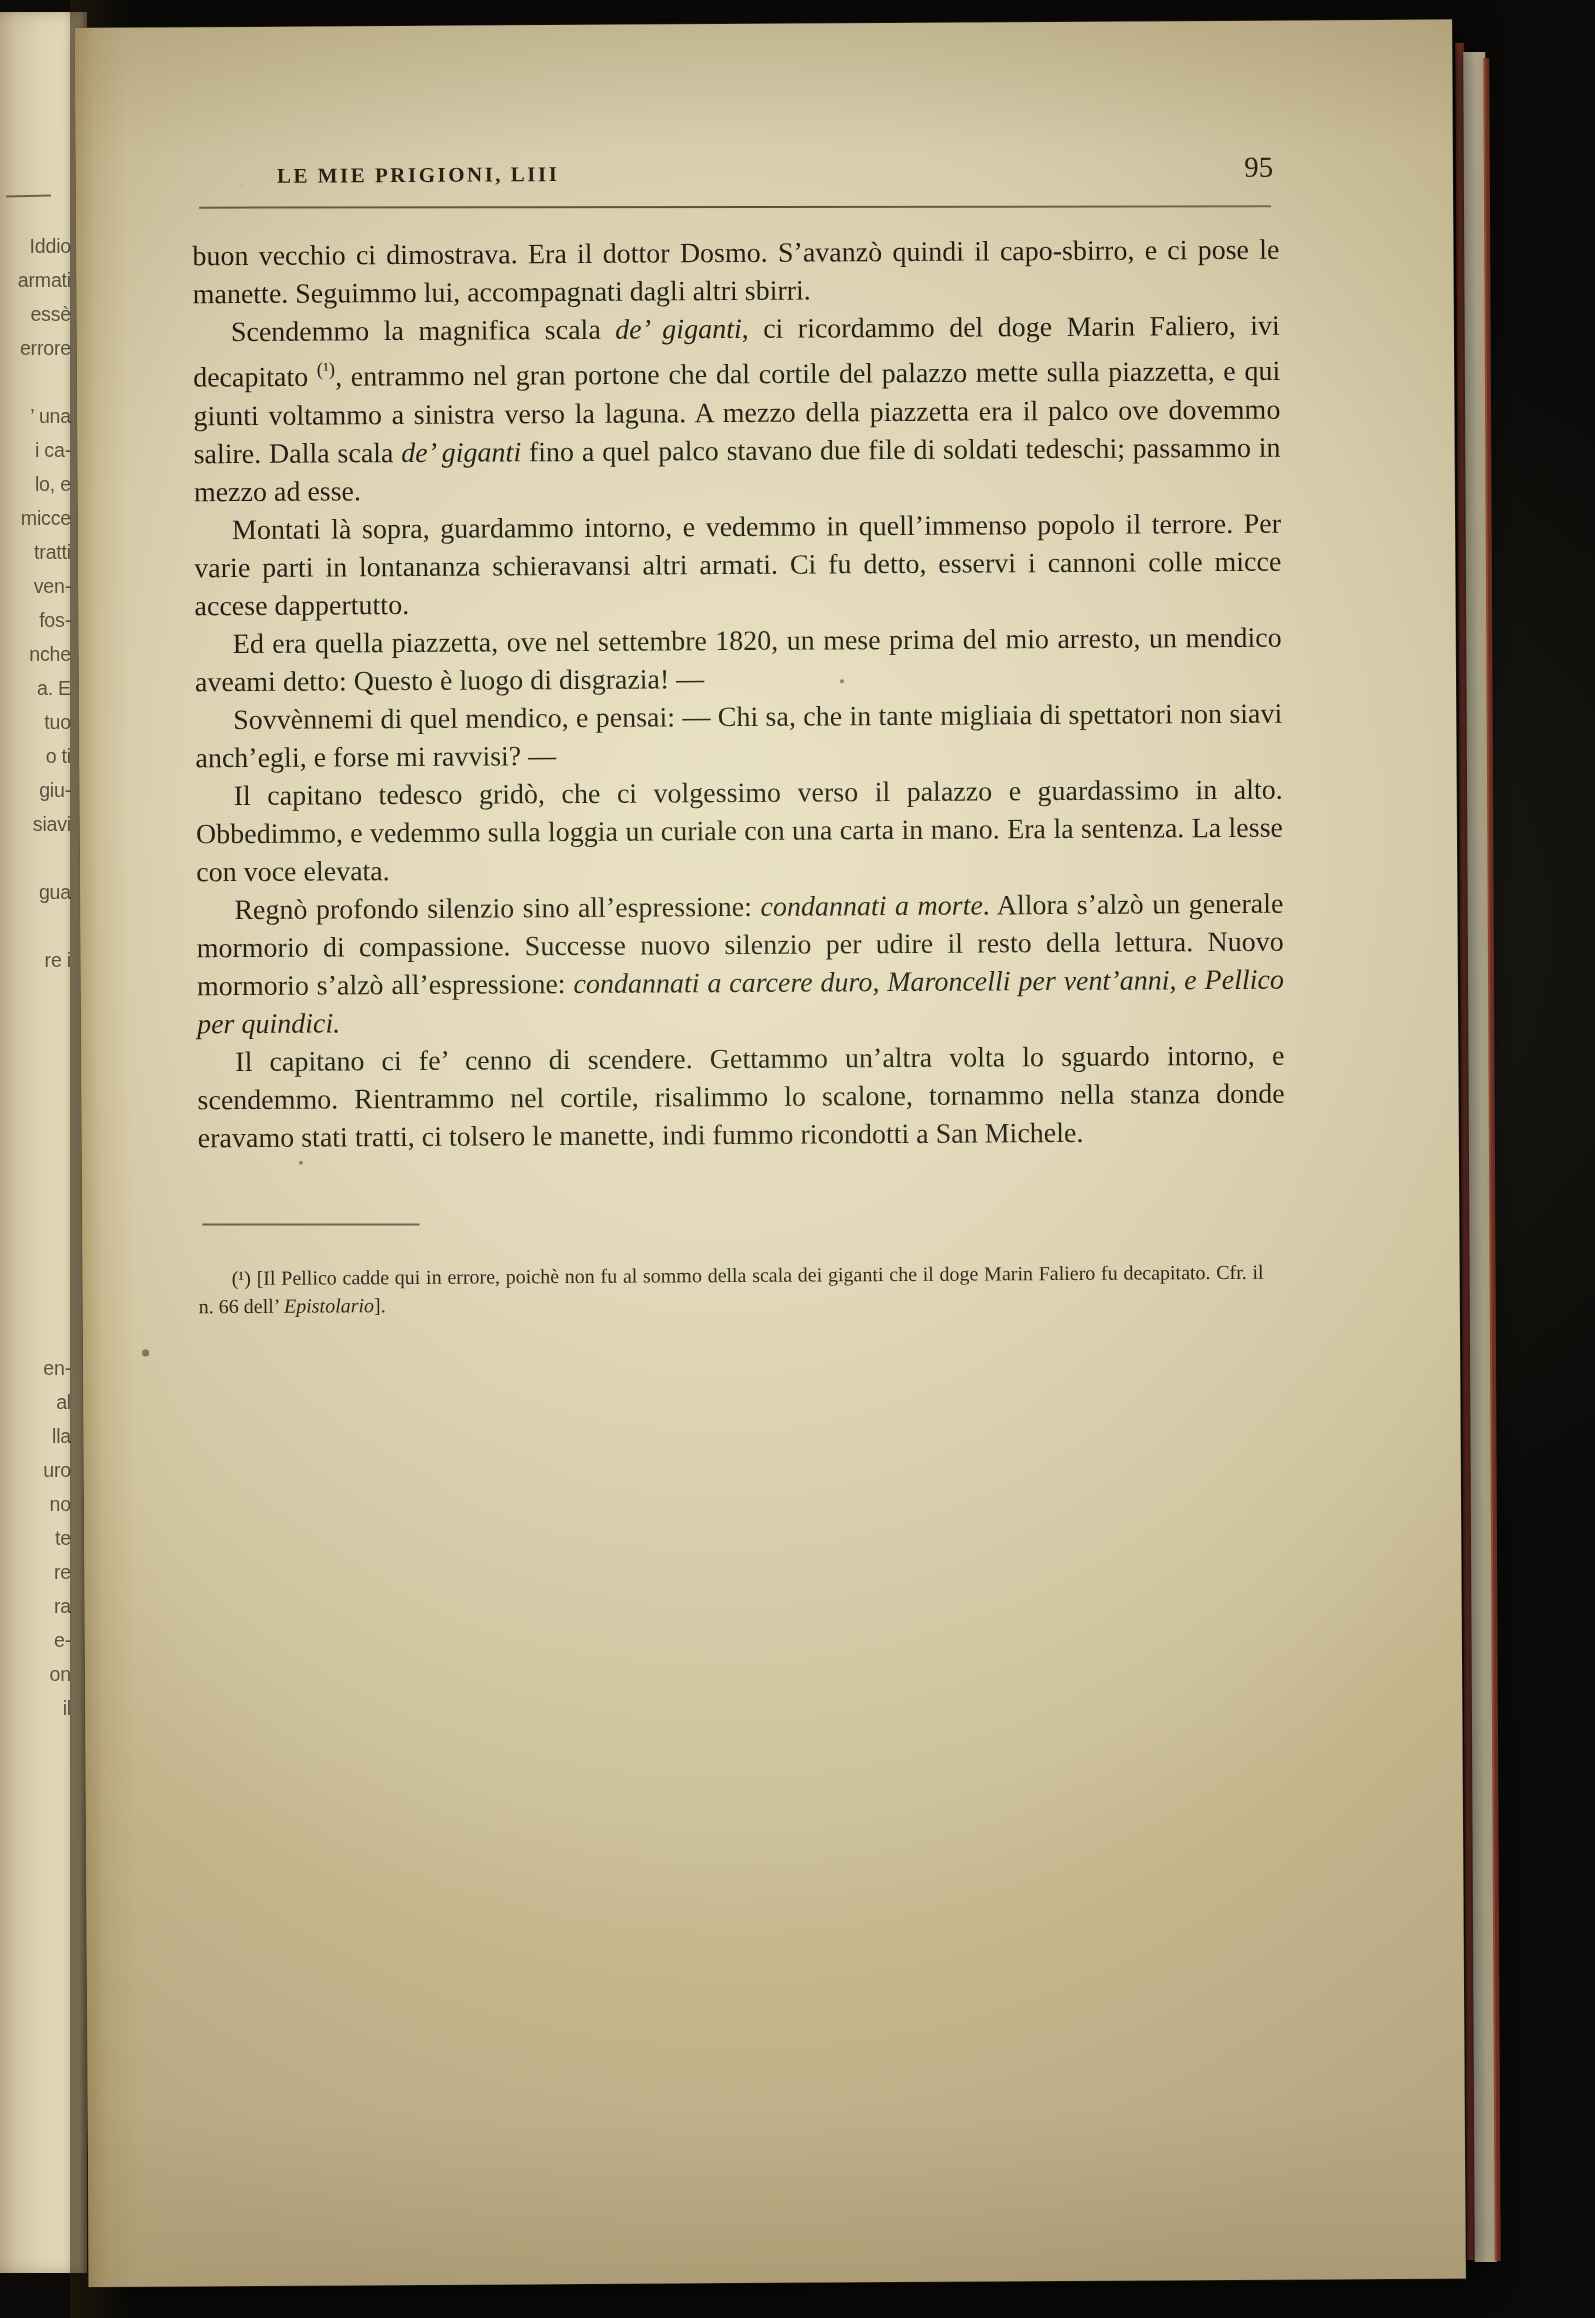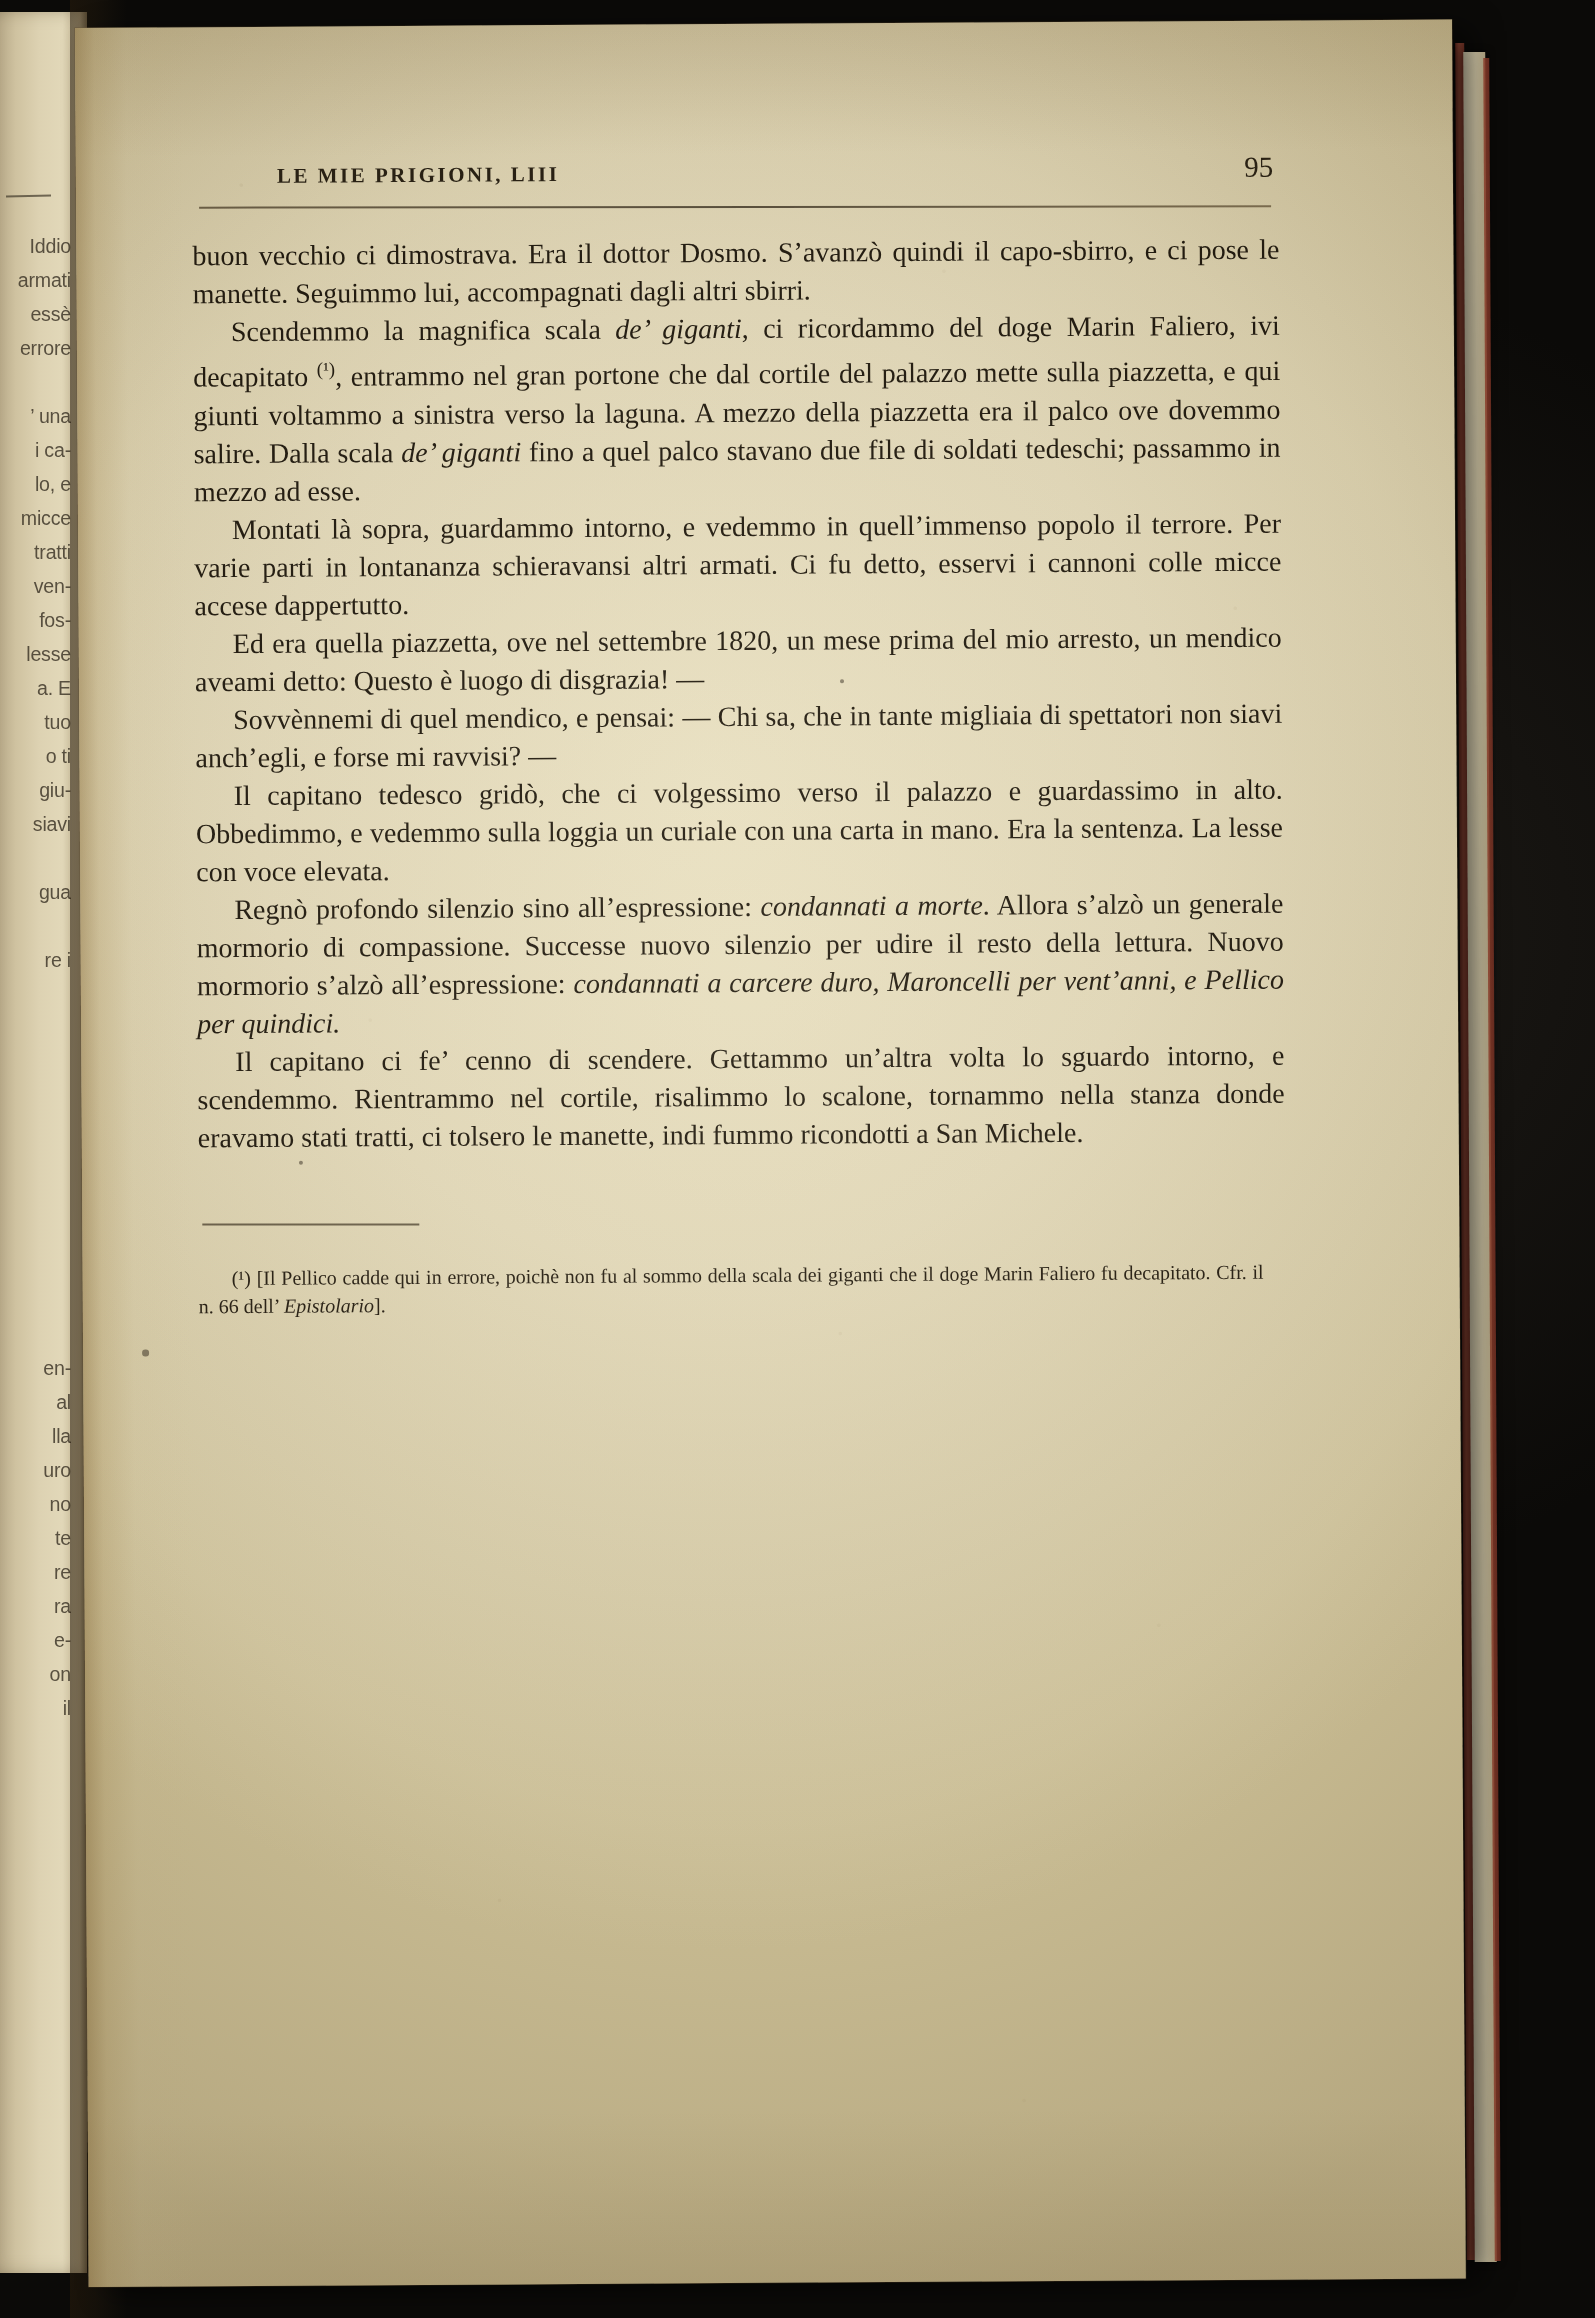--- a/index.html
+++ b/index.html
@@ -273,21 +273,21 @@
         <div>essè</div>
         <div>errore</div>
         <div class="facing-gap">&nbsp;</div>
         <div>’ una</div>
         <div>i ca-</div>
         <div>lo, e</div>
         <div>micce</div>
         <div>tratti</div>
         <div>ven-</div>
         <div>fos-</div>
-        <div>lesse</div>
+        <div>nche</div>
         <div>a. E</div>
         <div>tuo</div>
         <div>o ti</div>
         <div>giu-</div>
         <div>siavi</div>
         <div class="facing-gap">&nbsp;</div>
         <div>gua</div>
         <div class="facing-gap">&nbsp;</div>
         <div>re i</div>
         <div class="facing-gap">&nbsp;</div>

